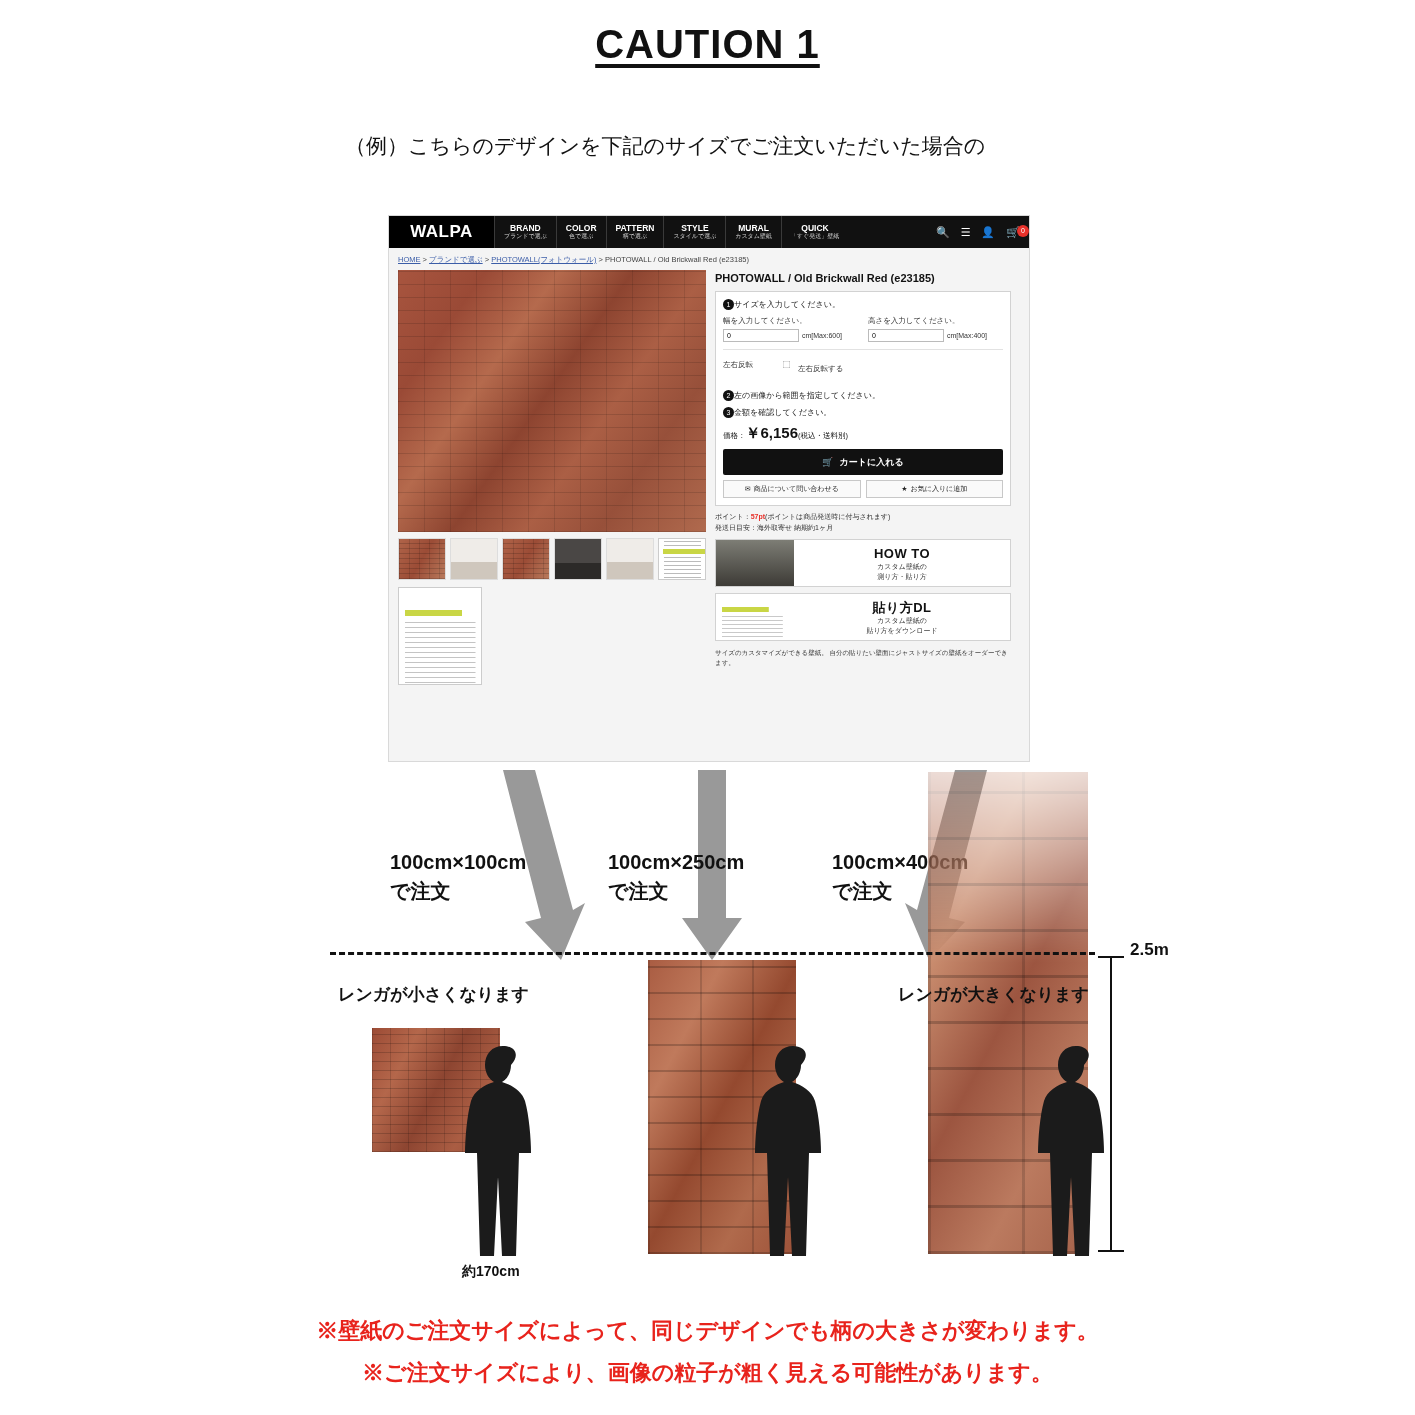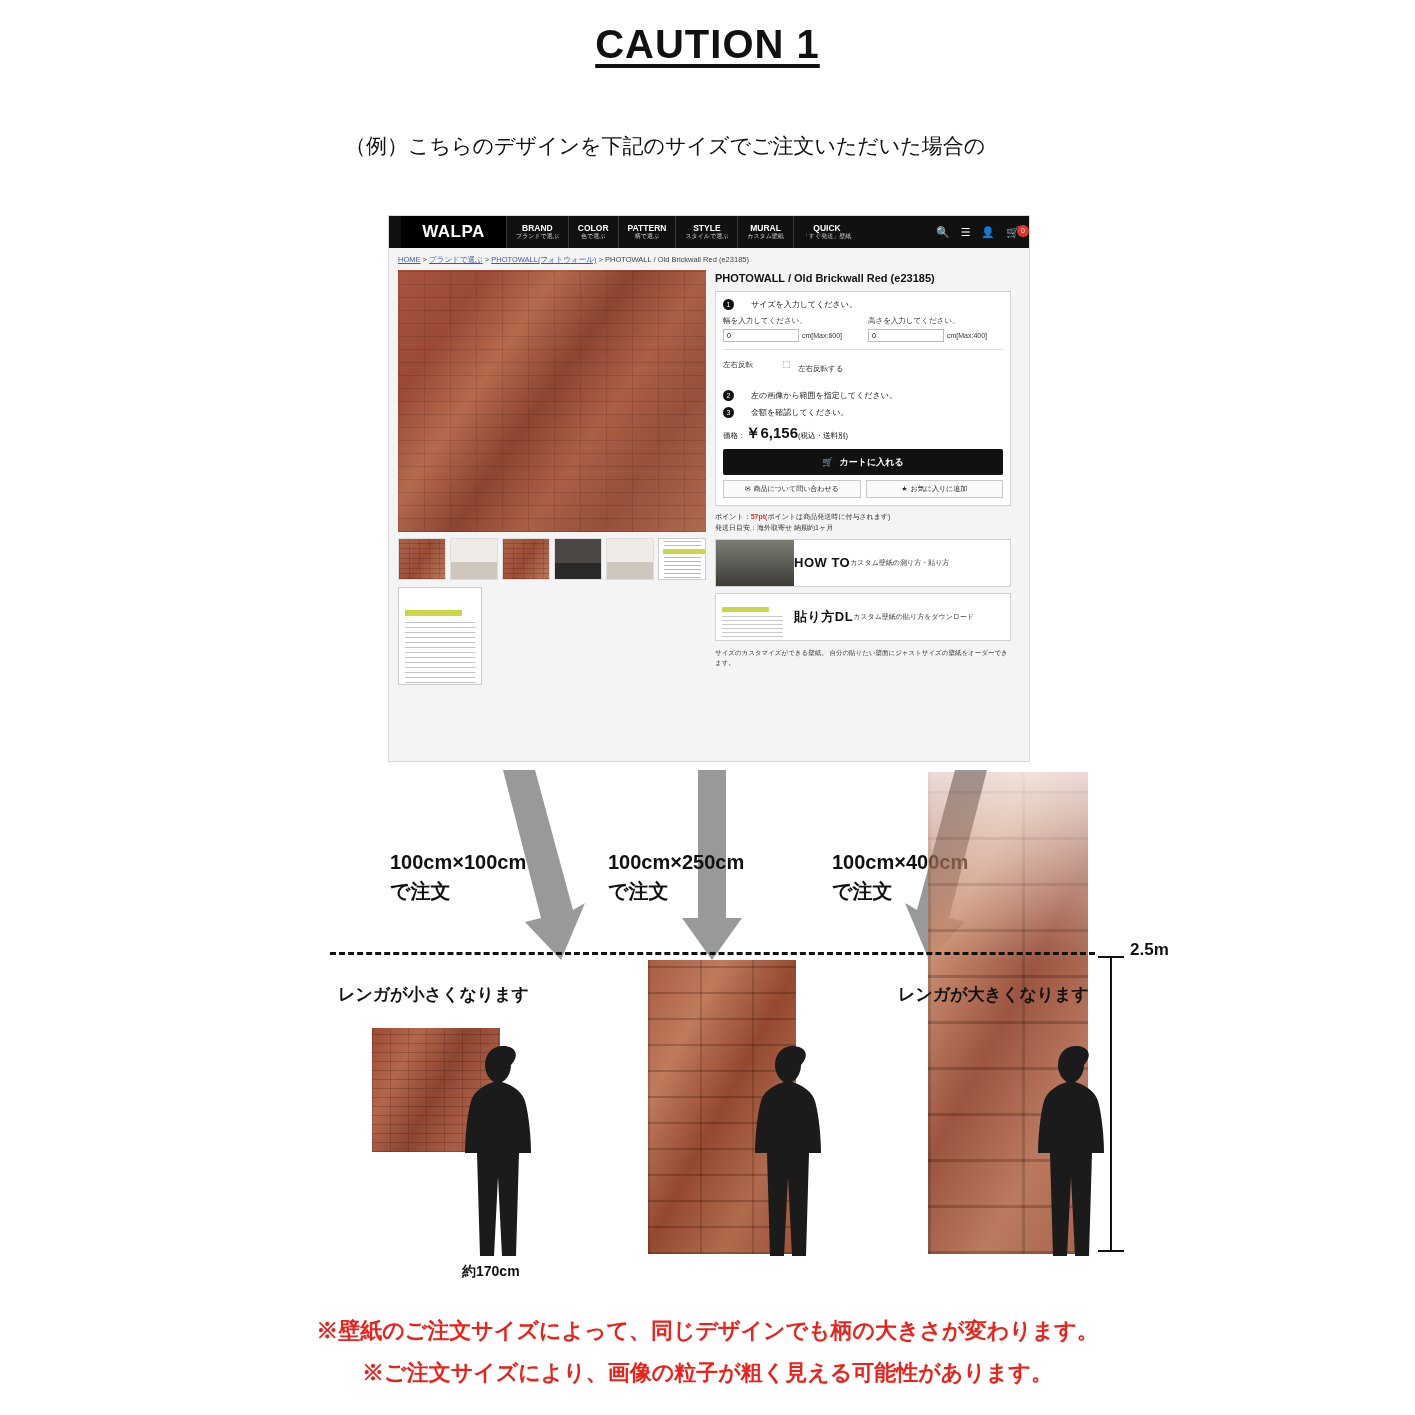--- a/index.html
+++ b/index.html
@@ -23,21 +23,21 @@
   }
   .lead .l2{display:block;margin-left:22px;}
 
   
   .browser{
     position:absolute;left:388px;top:215px;width:640px;height:545px;
     background:#f4f4f4;border:1px solid #d9d9d9;overflow:hidden;
     font-size:7px;
   }
   .nav{
-    height:32px;background:#111;display:flex;align-items:stretch;color:#fff;padding-left:12px;
+    height:32px;background:#111;display:flex;align-items:stretch;color:#fff;
   }
   .logo{
     width:105px;background:#000;display:flex;align-items:center;justify-content:center;
     font-size:17px;font-weight:bold;letter-spacing:.5px;color:#fff;
   }
   .nav-item{
     flex:0 0 auto;padding:0 9px;display:flex;flex-direction:column;align-items:center;justify-content:center;
     border-left:1px solid #3a3a3a;line-height:1.15;
   }
   .nav-item .t1{font-size:8.5px;font-weight:bold;}
@@ -91,21 +91,21 @@
     background-image:
       linear-gradient(#c9d645 0 0),
       repeating-linear-gradient(180deg,#c4c4c4 0 1px,transparent 1px 5px);
     background-size:70% 6px, 86% 62px;
     background-position:6px 22px, 6px 34px;
     background-repeat:no-repeat,no-repeat;
   }
   .right-col{width:296px;}
   .prod-title{font-size:11px;font-weight:bold;margin:2px 0 7px 0;color:#111;}
   .panel{border:1px solid #d2d2d2;background:#fff;padding:7px;}
-  .step{display:flex;align-items:center;gap:17px;font-size:8px;margin-bottom:6px;color:#222;}
+  .step{display:flex;align-items:center;gap:0;font-size:8px;margin-bottom:6px;color:#222;}
   .num{
     width:11px;height:11px;border-radius:50%;background:#111;color:#fff;
     font-size:7px;display:flex;align-items:center;justify-content:center;flex:0 0 auto;
   }
   .fields{display:flex;gap:10px;margin-bottom:7px;}
   .field{flex:1;}
   .field .lbl{font-size:7.5px;margin-bottom:3px;color:#333;}
   .field .row{display:flex;align-items:center;gap:3px;}
   .field input{
     width:76px;height:13px;border:1px solid #bbb;font-size:7px;padding:0 3px;box-sizing:border-box;
@@ -128,21 +128,21 @@
   .points .pt{color:#e8312a;font-weight:bold;}
   .promo{
     display:flex;border:1px solid #d2d2d2;margin-top:6px;height:46px;background:#fff;
   }
   .promo .pic{width:78px;background:linear-gradient(180deg,#7d7d75,#3d3b36);}
   .promo .pic.doc2{
     background:#fff;
     background-image:linear-gradient(#c9d645 0 0),repeating-linear-gradient(180deg,#c9c9c9 0 1px,transparent 1px 4px);
     background-size:60% 5px,78% 26px;background-position:6px 13px,6px 22px;background-repeat:no-repeat;
   }
-  .promo .txt{flex:1;display:flex;flex-direction:row;align-items:center;line-height:1.35;}
+  .promo .txt{flex:1;display:flex;flex-direction:column;align-items:center;justify-content:center;line-height:1.35;}
   .promo .big{font-size:13px;font-weight:bold;letter-spacing:.5px;}
   .promo .small{font-size:7px;color:#333;}
   .foot-note{font-size:6.5px;color:#333;line-height:1.6;margin-top:7px;}
 
   
   .arrow{position:absolute;}
   .size-label{
     position:absolute;text-align:left;font-size:20px;font-weight:bold;line-height:1.45;color:#111;
   }
   .dashline{

